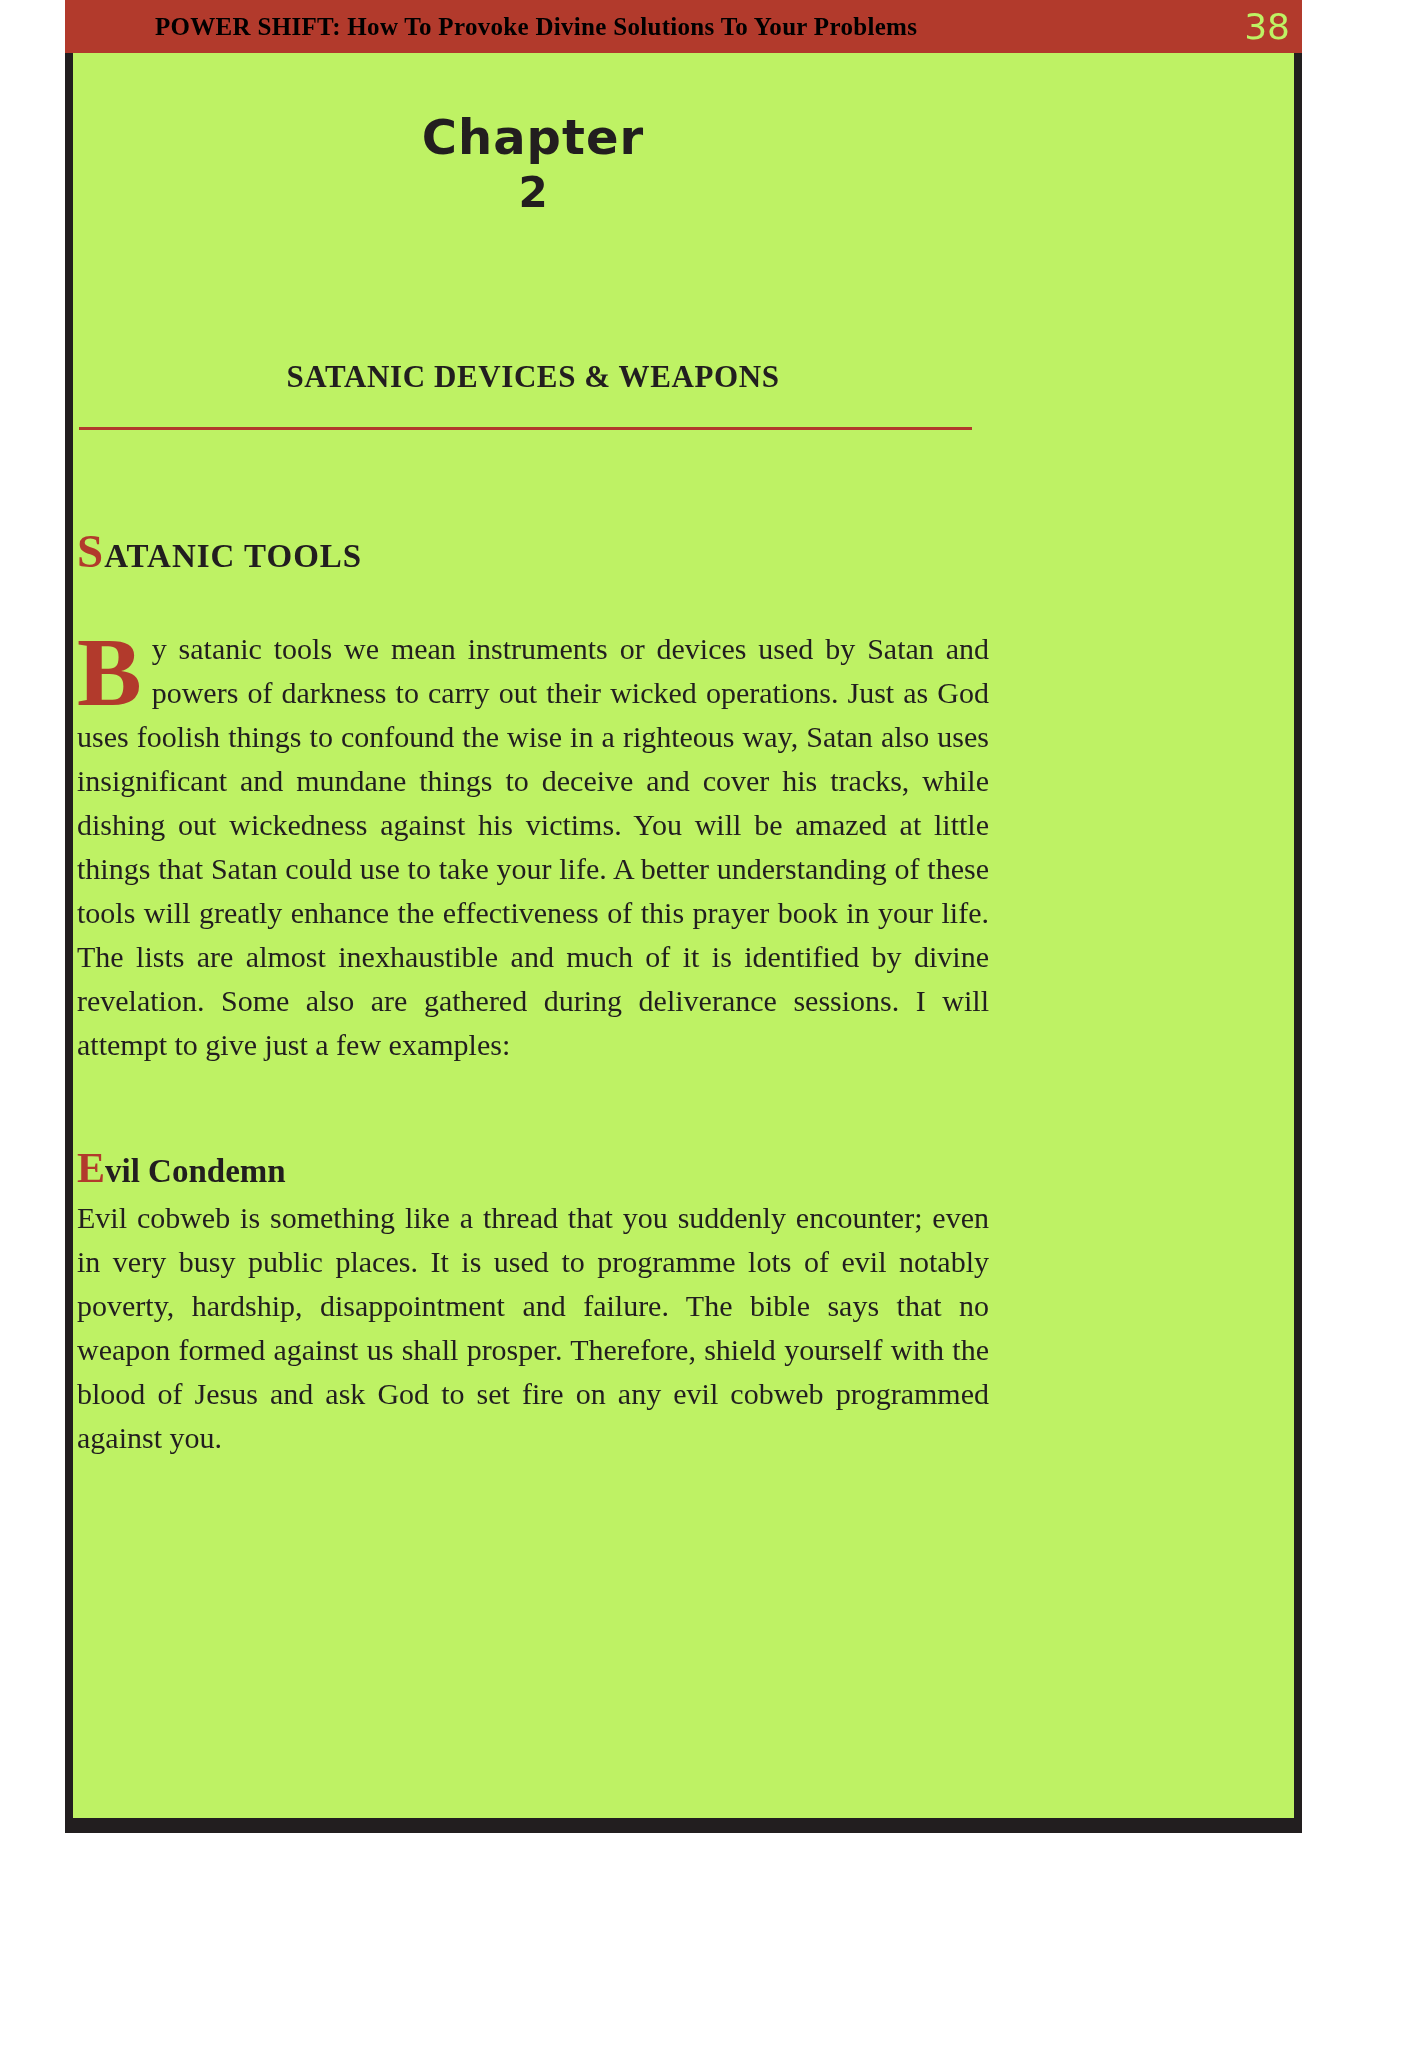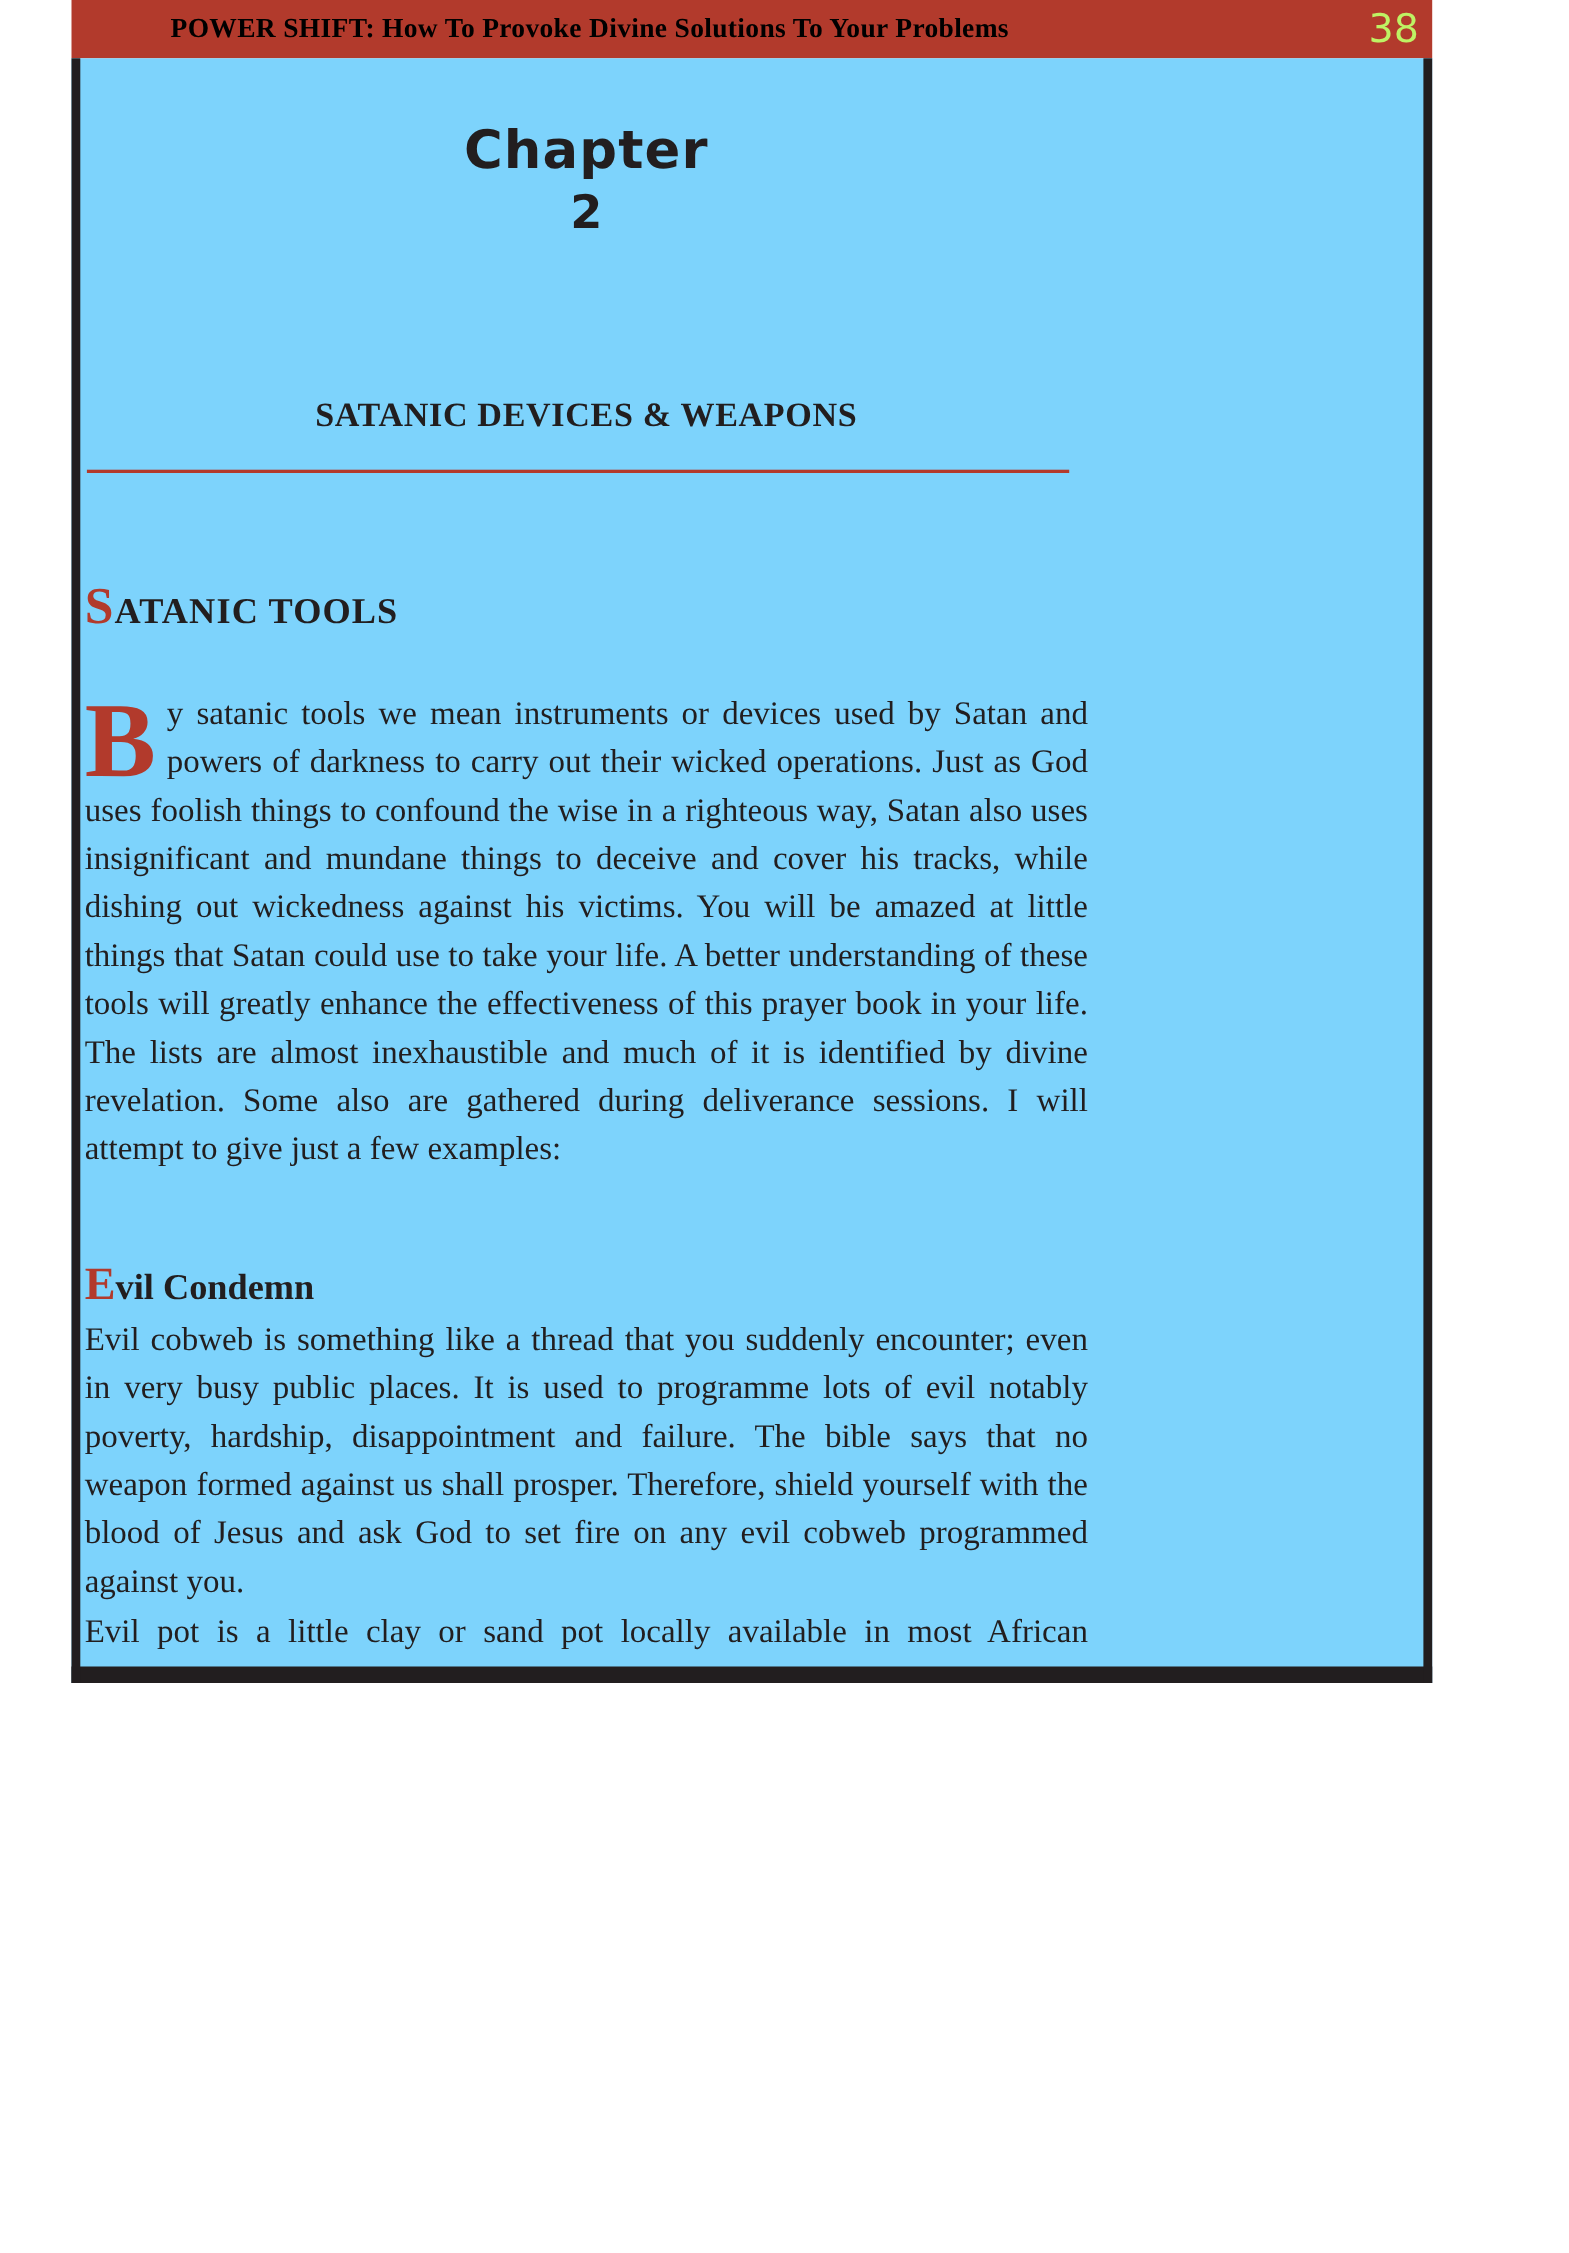--- a/index.html
+++ b/index.html
@@ -27,21 +27,21 @@
     font-weight:700;font-size:25px;
     color:#000000;letter-spacing:0.3px;white-space:nowrap;
   }
   .page-num{
     margin-left:auto;margin-right:12px;
     font-family:"DejaVu Sans", sans-serif;
     font-weight:400;font-size:36px;color:#bef264;
   }
   .frame{
     box-sizing:border-box;
-    height:1477px;background:#7dd3fc;
+    height:1780px;background:#bef264;
     border-left:8px solid var(--ink);
     border-right:8px solid var(--ink);
     border-bottom:15px solid var(--ink);
     overflow:hidden;
   }
   .content{
     width:912px;margin-left:4px;
   }
   .chapter-label{
     padding-top:56px;text-align:center;
@@ -126,18 +126,17 @@
 
       <div class="para intro">
         <span class="dropcap">B</span><span>y satanic tools we mean instruments or devices used by Satan and powers of darkness to carry out their wicked operations. Just as God uses foolish things to confound the wise in a righteous way, Satan also uses insignificant and mundane things to deceive and cover his tracks, while dishing out wickedness against his victims. You will be amazed at little things that Satan could use to take your life. A better understanding of these tools will greatly enhance the effectiveness of this prayer book in your life.  The lists are almost inexhaustible and much of it is identified by divine revelation. Some also are gathered during deliverance sessions.  I will attempt to give just a few examples:</span>
       </div>
 
       <div class="sub-heading mt-cobweb">
         <span class="initial">E</span><span>vil Condemn</span>
       </div>
       <div class="para section-body">Evil cobweb is something like a thread that you suddenly encounter; even in very busy public places. It is used to programme lots of evil notably poverty, hardship, disappointment and failure. The bible says that no weapon formed against us shall prosper. Therefore, shield yourself with the blood of Jesus and ask God to set fire on any evil cobweb programmed against you.</div>
 
-      <div class="para section-body">Evil pot is a little clay or sand pot locally available in most African countries. Every witch is given an evil pot, which is implanted as a</div>
 
     </div>
   </div>
 
 </div>
 
 </body></html>

